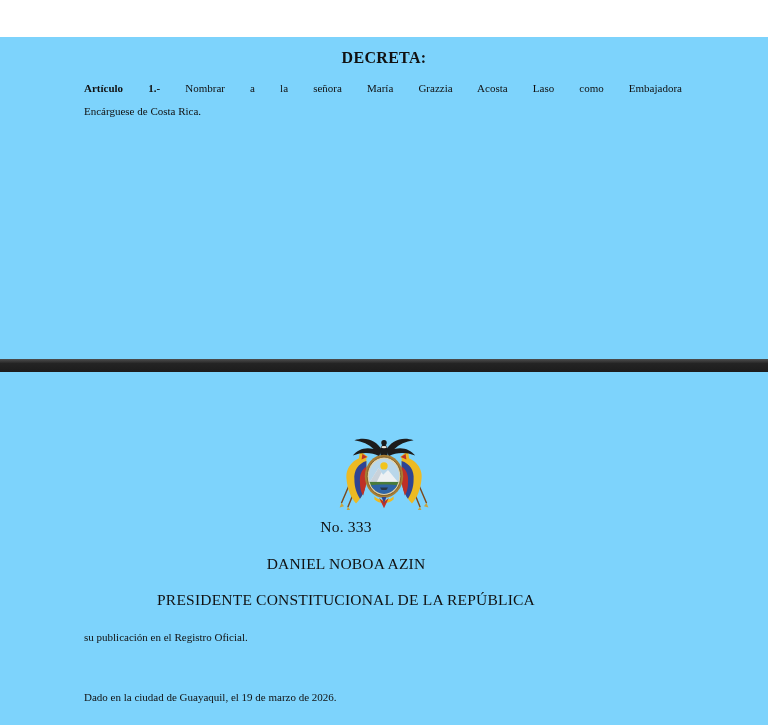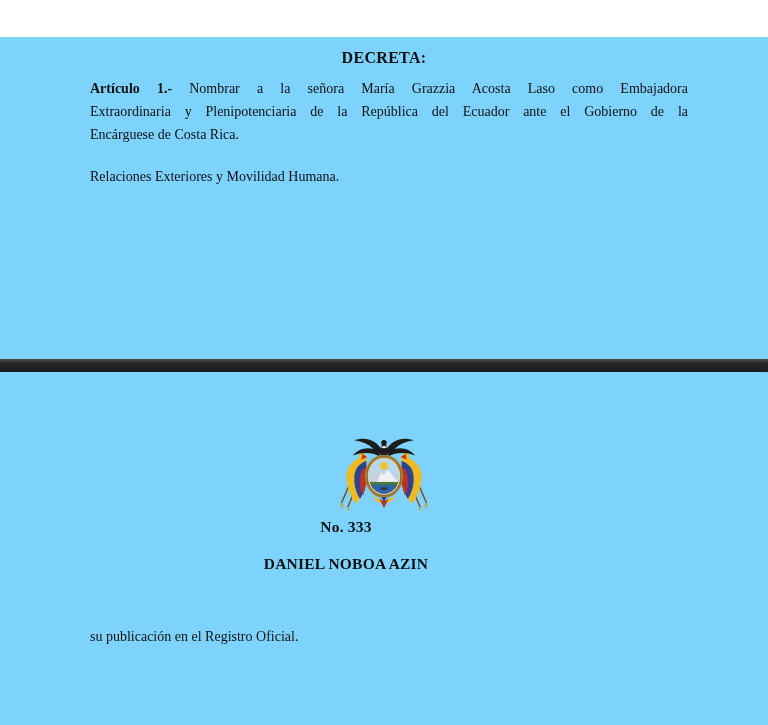--- a/index.html
+++ b/index.html
@@ -11,40 +11,40 @@
     color: #111111;
     font-family: "Liberation Serif", serif;
     overflow: hidden;
     margin-top: 37px;
   }
   .center-text {
     position: absolute;
     left: 0;
     width: 692px;
     text-align: center;
-    font-weight: bold;
+    font-weight: normal;
     font-size: 15.5px;
     line-height: 16px;
     letter-spacing: 0.2px;
   }
   .heading-top {
     position: absolute;
     left: 0;
     width: 768px;
     text-align: center;
     font-weight: bold;
     font-size: 16px;
     line-height: 18px;
     letter-spacing: 0.3px;
   }
   .doc-block {
     position: absolute;
-    left: 90px;
+    left: 84px;
     width: 598px;
-    font-size: 14px;
+    font-size: 11px;
     line-height: 23px;
   }
   .doc-block.tight { line-height: 22px; }
   .doc-line { white-space: normal; }
   .doc-line.just {
     text-align: justify;
     text-align-last: justify;
     -moz-text-align-last: justify;
   }
   .page-break {
@@ -64,26 +64,24 @@
 </style>
 </head>
 <body>
 
 <div class="page">
 
   <div class="heading-top" style="top:12px;">DECRETA:</div>
 
   <div class="doc-block" style="top:40px;">
       <div class="doc-line just"><b>Artículo 1.-</b> Nombrar a la señora María Grazzia Acosta Laso como Embajadora</div>
-      <div class="doc-line just">Extraordinaria y Plenipotenciaria de la República del Ecuador ante el Gobierno de la</div>
       <div class="doc-line">Encárguese de Costa Rica.</div>
     </div>
 
   <div class="doc-block" style="top:128px;">
-      <div class="doc-line">Relaciones Exteriores y Movilidad Humana.</div>
     </div>
 
   <div class="page-break" style="top:322px;"></div>
 
   <div class="emblem-wrap" style="top:396px;">
     <svg width="96" height="77" viewBox="0 0 120 96" xmlns="http://www.w3.org/2000/svg">
       <defs>
         <clipPath id="ovalClip">
             <ellipse cx="60" cy="54" rx="19" ry="22"></ellipse>
           </clipPath>
@@ -143,19 +141,21 @@
       <path d="M48,79 C52,85 68,85 72,79 L72,83 C66,89 54,89 48,83 Z" fill="#edba22"></path>
       <path d="M54,81 L60,94 L66,81 L60,86 Z" fill="#bf3026"></path>
       <path d="M57,80 L60,88 L63,80 Z" fill="#2e4493"></path>
     </svg>
   </div>
 
   <div class="center-text" style="top:482px;">No. 333</div>
 
   <div class="center-text" style="top:519px;">DANIEL NOBOA AZIN</div>
 
+  <div class="center-text" style="top:555px;">PRESIDENTE CONSTITUCIONAL DE LA REPÚBLICA</div>
 
   <div class="doc-block tight" style="top:589px;">
       <div class="doc-line">su publicación en el Registro Oficial.</div>
     </div>
 
+  <div class="doc-block tight" style="top:649px;">Dado en la ciudad de Guayaquil, el 19 de marzo de 2026.</div>
 
 </div>
 
 </body></html>

